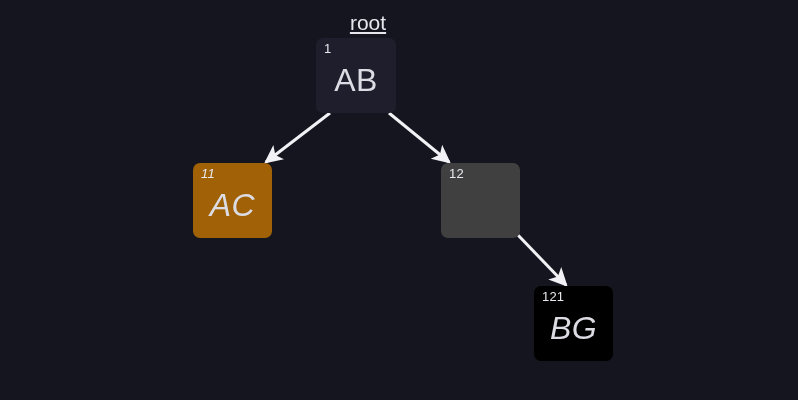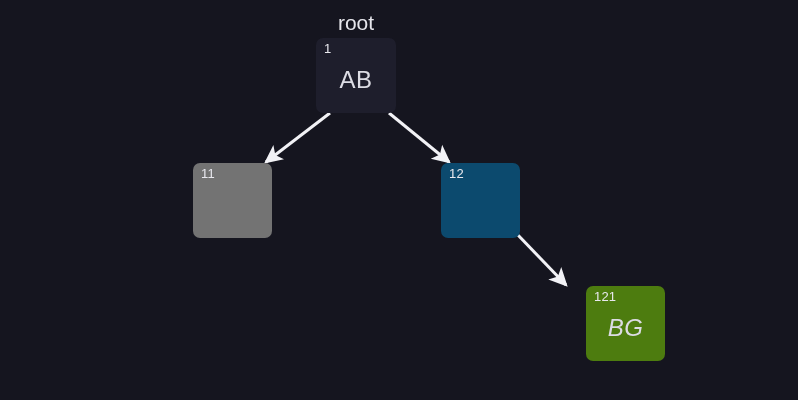--- a/index.html
+++ b/index.html
@@ -41,21 +41,21 @@
     line-height: 15px;
     color: #e8e8ee;
     letter-spacing: 0.2px;
   }
   .node-label {
     position: absolute;
     left: 0;
     right: 0;
     top: 20px;
     text-align: center;
-    font-size: 24px;
+    font-size: 32px;
     line-height: 44px;
     color: #dcdce4;
     letter-spacing: 0.5px;
   }
   .root-caption {
     position: absolute;
     font-size: 21px;
     line-height: 25px;
     color: #e6e6ec;
     text-align: center;
@@ -73,32 +73,33 @@
         <path d="M 0 0.2 L 6.2 3.2 L 0 6.2 L 1.5 3.2 Z" fill="#f2f2f6"></path>
       </marker>
     </defs>
     <g id="edges">
         <line x1="330" y1="113" x2="266" y2="162" stroke="#f2f2f6" stroke-width="3" stroke-linecap="butt" marker-end="url(#arrowhead)"></line>
         <line x1="389" y1="113" x2="449" y2="162" stroke="#f2f2f6" stroke-width="3" stroke-linecap="butt" marker-end="url(#arrowhead)"></line>
         <line x1="516" y1="233" x2="566" y2="285" stroke="#f2f2f6" stroke-width="3" stroke-linecap="butt" marker-end="url(#arrowhead)"></line>
       </g>
   </svg>
 
-  <div class="root-caption" style="left: 316px; top: 10px; width: 80px;">root</div>
+  <div class="root-caption" style="left: 328px; top: 10px; width: 80px; text-decoration: underline;">root</div>
 
   <div id="nodes">
       <div class="node" style="left: 316px; top: 38px; width: 80px; height: 75px; background: rgb(30, 30, 44);">
         <div class="node-index">1</div>
         <div class="node-label" style="color: rgb(220, 220, 228);">AB</div>
       </div>
-      <div class="node" style="left: 193px; top: 163px; width: 79px; height: 75px; background: #737373;">
+      <div class="node" style="left: 193px; top: 163px; width: 79px; height: 75px; background: #a16207; font-style: italic;">
         <div class="node-index">11</div>
+        <div class="node-label" style="color: rgb(220, 220, 228);">AC</div>
       </div>
-      <div class="node" style="left: 441px; top: 163px; width: 79px; height: 75px; background: #0c4a6e;">
+      <div class="node" style="left: 441px; top: 163px; width: 79px; height: 75px; background: #404040;">
         <div class="node-index">12</div>
       </div>
-      <div class="node" style="left: 586px; top: 286px; width: 79px; height: 75px; background: #4d7c0f;">
+      <div class="node" style="left: 534px; top: 286px; width: 79px; height: 75px; background: #000000;">
         <div class="node-index">121</div>
         <div class="node-label" style="color: rgb(220, 220, 228); font-style: italic;">BG</div>
       </div>
     </div>
 
 </div>
 
 </body></html>

